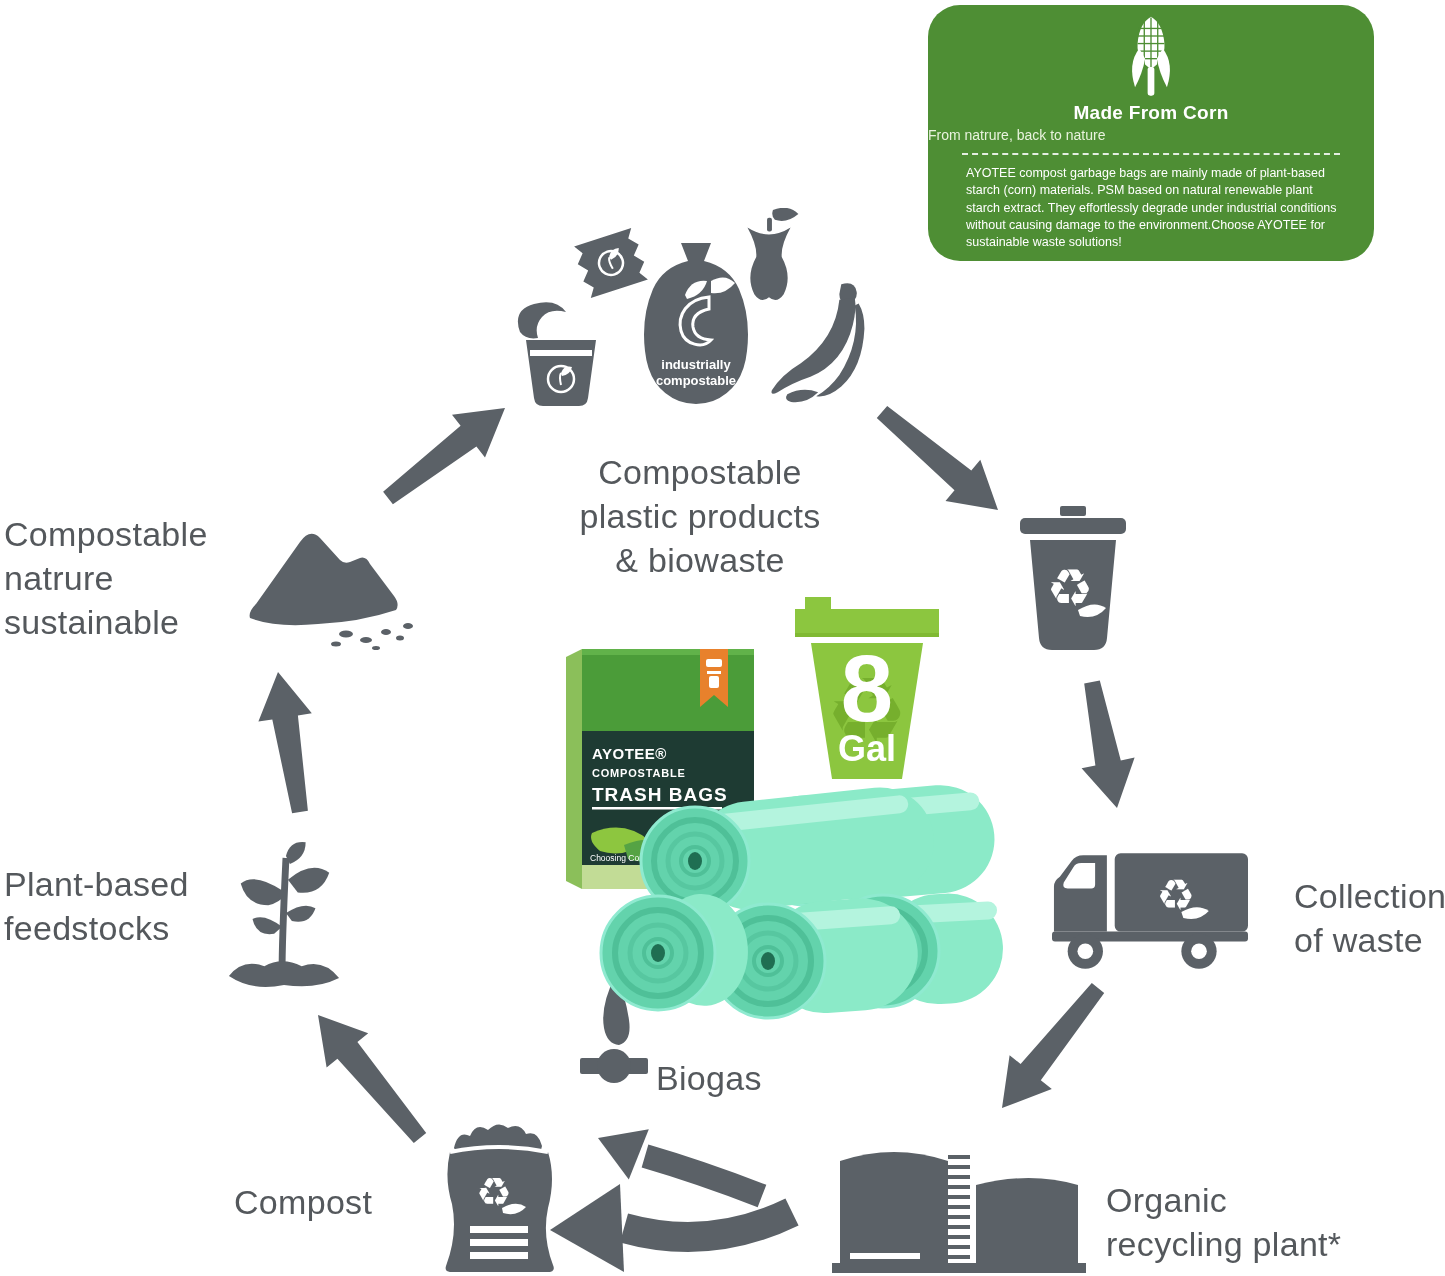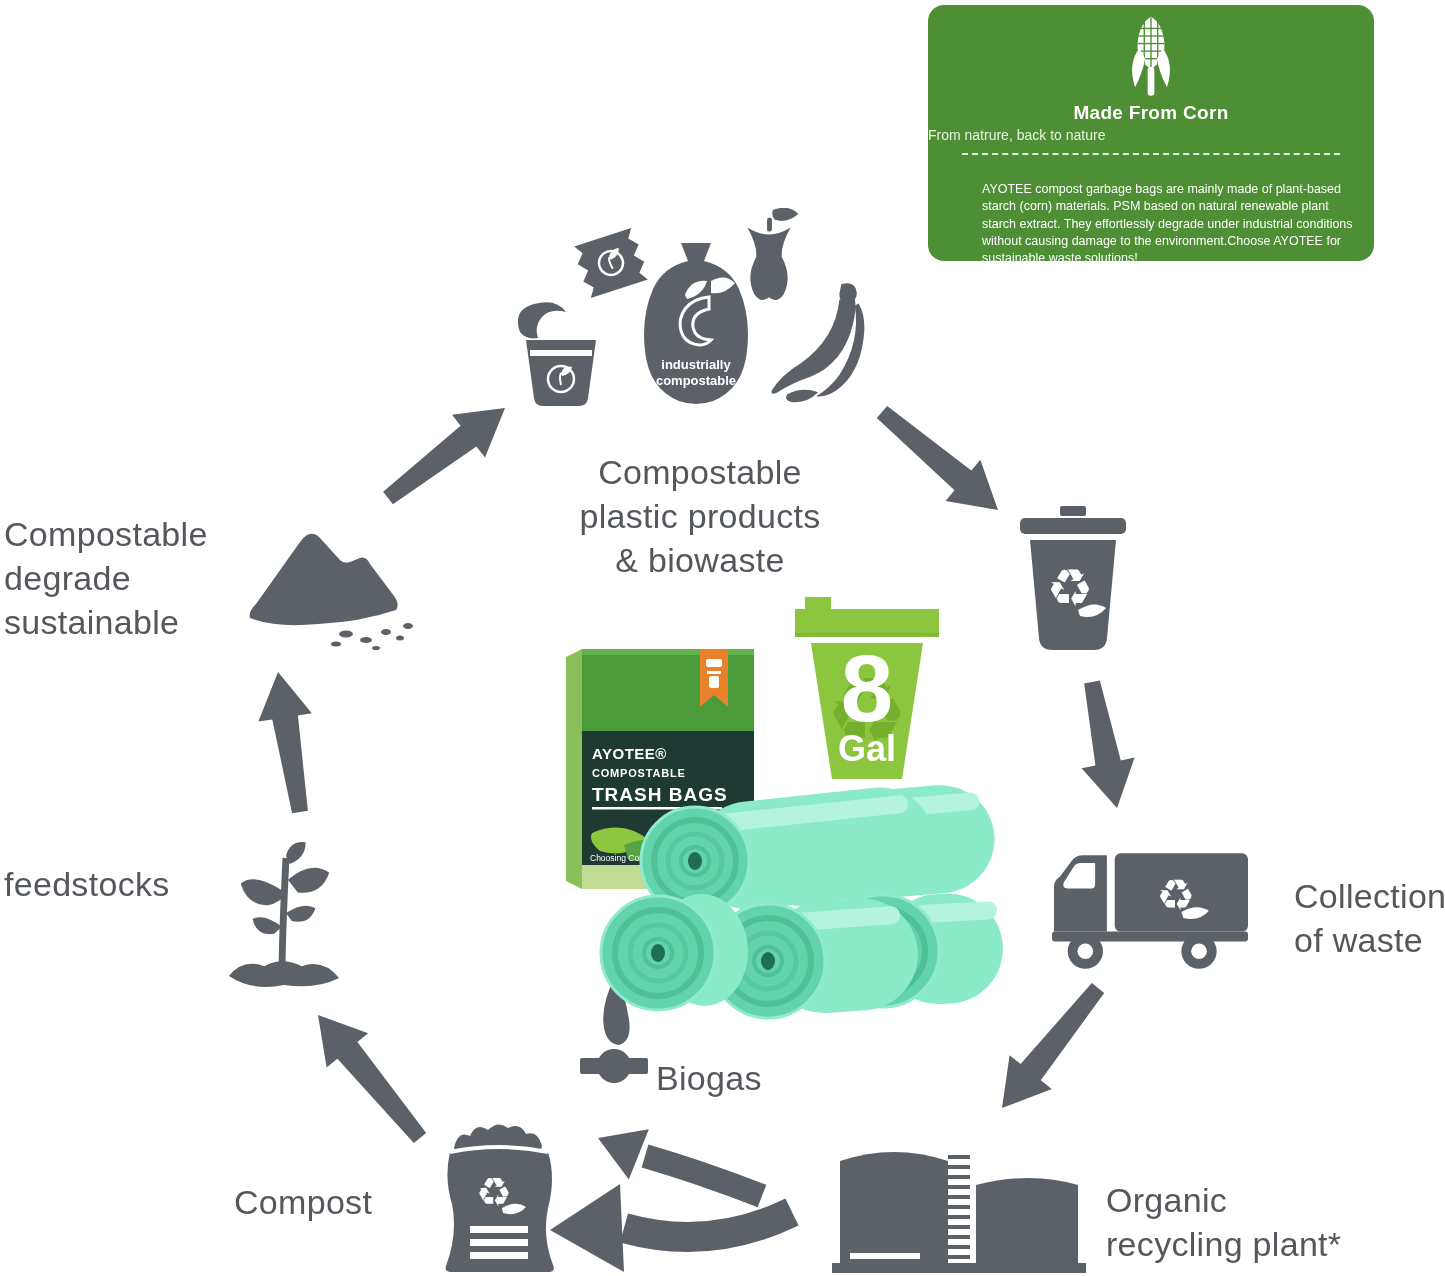--- a/index.html
+++ b/index.html
@@ -12,21 +12,21 @@
   
   .lbl{
     position:absolute;color:#54585c;font-size:34px;line-height:1.3;
     letter-spacing:.3px;white-space:nowrap;
   }
   .lbl span{display:block;}
   .lbl.center{text-align:center;}
   
   .info-card{
     position:absolute;left:928px;top:5px;width:446px;height:256px;
-    background:#4e8e34;border-radius:16px;color:#fff;
+    background:#4e8e34;border-radius:32px;color:#fff;
   }
   .info-card .corn{position:absolute;left:50%;top:10px;transform:translateX(-50%);}
   .info-card .title{
     position:absolute;top:97px;left:0;right:0;text-align:center;
     font-size:19px;font-weight:bold;letter-spacing:.3px;
   }
   .info-card .subtitle{
     position:absolute;top:122px;left:0;right:0;text-align:left;
     font-size:14px;color:#e9f3de;
   }
@@ -81,21 +81,21 @@
           <line x1="16" y1="43" x2="46" y2="43"></line>
         <line x1="18" y1="52" x2="44" y2="52"></line>
       </g>
       <path d="M17 40 Q3 58 12 86 Q21 69 24 52 Z" fill="#fff"></path>
       <path d="M45 40 Q59 58 50 86 Q41 69 38 52 Z" fill="#fff"></path>
       <rect x="27" y="62" width="8" height="34" rx="3" fill="#fff"></rect>
     </svg>
     <div class="title">Made From Corn</div>
     <div class="subtitle">From natrure, back to nature</div>
     <div class="divider"></div>
-    <p class="body" style="margin:16px">AYOTEE compost garbage bags are mainly made of plant-based starch (corn) materials. PSM based on natural renewable plant starch extract.  They effortlessly degrade under industrial conditions without causing damage to the environment.Choose AYOTEE for sustainable waste solutions!</p>
+    <p class="body" style="margin:0">AYOTEE compost garbage bags are mainly made of plant-based starch (corn) materials. PSM based on natural renewable plant starch extract.  They effortlessly degrade under industrial conditions without causing damage to the environment.Choose AYOTEE for sustainable waste solutions!</p>
   </div>
 
   <svg class="abs" style="left:565px;top:232px;transform:rotate(-18deg)" width="92" height="62" viewBox="0 0 92 62">
     <polygon fill="#5b6167" points="16,4 76,4 70,13 78,22 70,31 78,40 70,49 76,58 16,58 22,49 14,40 22,31 14,22 22,13"></polygon>
     <circle cx="46" cy="31" r="12" fill="none" stroke="#fff" stroke-width="2.5"></circle>
     <path d="M46 25 Q50 17 58 19 Q56 27 47 28 Z" fill="#fff"></path>
     <path d="M46 37 Q44 29 46 25" fill="none" stroke="#fff" stroke-width="2"></path>
   </svg>
 
   <svg class="abs" style="left:512px;top:300px" width="95" height="106" viewBox="0 0 95 106">
@@ -225,38 +225,39 @@
     <g fill="#5b6167">
       <path d="M62 16 Q66 0 82 2 Q82 18 66 24 Z"></path>
       <path d="M60 52 Q30 32 16 44 Q22 66 44 66 Q56 63 60 56 Z"></path>
       <path d="M64 40 Q88 20 106 33 Q98 56 74 53 Z"></path>
       <path d="M58 88 Q40 74 28 80 Q32 98 50 95 Z"></path>
       <path d="M62 74 Q80 62 92 69 Q86 86 68 82 Z"></path>
       <path d="M4 138 Q18 120 40 128 Q58 118 78 128 Q100 120 116 140 Q92 152 60 147 Q28 154 4 138 Z"></path>
     </g>
   </svg>
   <div class="lbl" style="left:4px;top:862px">
+    <span>Plant-based</span>
     <span>feedstocks</span>
   </div>
 
   <svg class="abs" style="left:248px;top:518px" width="185" height="135" viewBox="0 0 185 135">
     <g fill="#5b6167">
       <path d="M2 100 Q0 94 8 86 L52 24 Q62 10 72 20 L92 42 Q96 46 102 44 L112 40 Q118 38 122 46 L146 78 Q152 86 148 92 Q112 104 70 106 Q28 110 2 100 Z"></path>
       <ellipse cx="98" cy="116" rx="7" ry="3.5"></ellipse>
       <ellipse cx="118" cy="122" rx="6" ry="3"></ellipse>
       <ellipse cx="138" cy="114" rx="5" ry="3"></ellipse>
       <ellipse cx="152" cy="120" rx="4" ry="2.5"></ellipse>
       <ellipse cx="160" cy="108" rx="5" ry="3"></ellipse>
       <ellipse cx="88" cy="126" rx="5" ry="2.5"></ellipse>
       <ellipse cx="128" cy="130" rx="4" ry="2"></ellipse>
     </g>
   </svg>
   <div class="lbl" style="left:4px;top:512px">
     <span>Compostable</span>
-    <span>degrade</span>
+    <span>natrure</span>
     <span>sustainable</span>
   </div>
 
   <div class="abs" style="left:0;top:0;width:0;height:0">
 
     <svg class="abs" style="left:795px;top:597px" width="144" height="182" viewBox="0 0 144 182">
       <rect x="10" y="0" width="26" height="14" fill="#8cc63f"></rect>
       <rect x="0" y="12" width="144" height="28" fill="#8cc63f"></rect>
       <rect x="0" y="36" width="144" height="4" fill="#7ab32f" opacity="0.7"></rect>
       <polygon points="16,46 128,46 107,182 37,182" fill="#8cc63f"></polygon>

